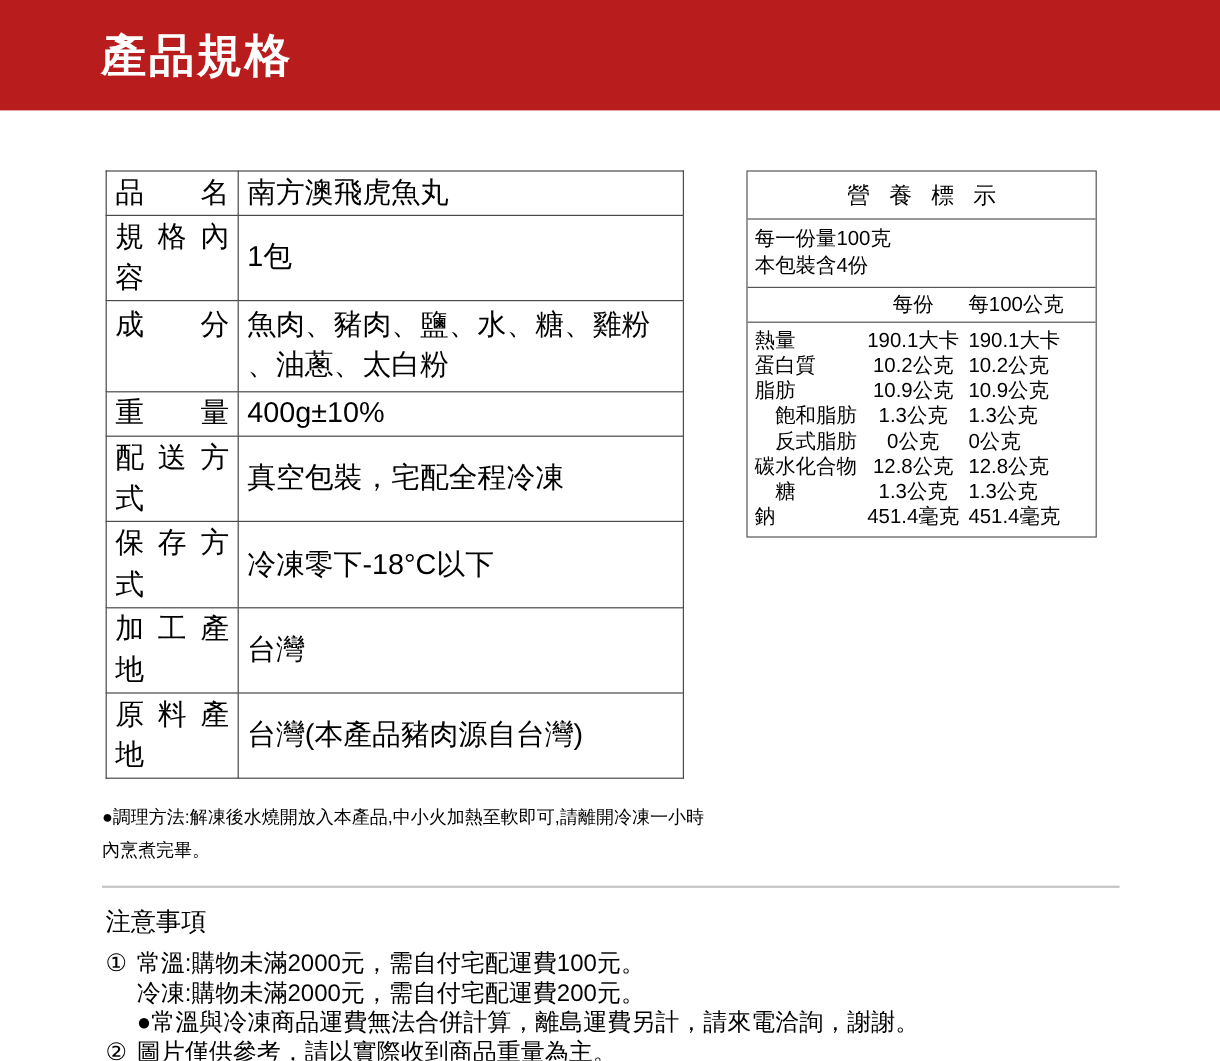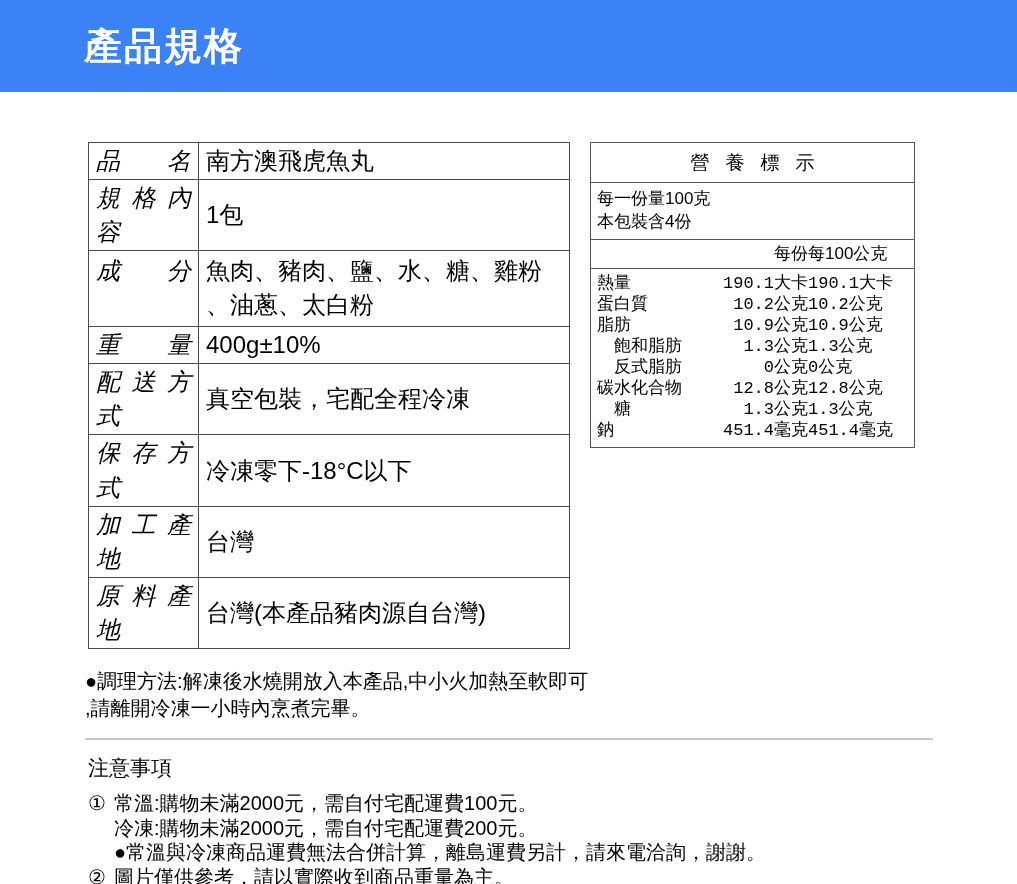--- a/index.html
+++ b/index.html
@@ -7,21 +7,21 @@
     width: 1017px; height: 884px;
     background: #ffffff;
     color: #000000;
     font-family: "Liberation Sans", sans-serif;
     position: relative;
     overflow: hidden;
   }
 
   
   .hdr {
-    background: #3b82f6;
+    background: #b91c1c;
     height: 92px;
     display: flex;
     align-items: center;
     padding-left: 84px;
     box-sizing: border-box;
   }
   .hdr h1 {
     margin: 0;
     color: #ffffff;
     font-size: 38px;
@@ -48,31 +48,30 @@
     font-weight: normal;
     line-height: 1.42;
     padding: 1px 7px;
     vertical-align: middle;
     box-sizing: border-box;
   }
   table.spec th {
     width: 110px;
     text-align: justify;
     text-align-last: justify;
-    font-style: italic;
   }
   table.spec tr { height: 36px; }
   table.spec tr.tall { height: 76px; margin-top: 20px; }
   table.spec tr.tall td, table.spec tr.tall th { vertical-align: top; padding-top: 3px; }
   td.breakall { word-break: break-all; line-break: anywhere; }
 
   
   .nutrition {
-    margin-left: 20px;
-    width: 325px;
+    margin-left: 52px;
+    width: 292px;
     border: 1px solid #555555;
     box-sizing: border-box;
     font-size: 17px;
   }
   .n-title {
     text-align: center;
     font-size: 19px;
     padding: 7px 0 6px;
     border-bottom: 1px solid #555555;
     letter-spacing: 16px;
@@ -82,31 +81,31 @@
     padding: 4px 6px 5px;
     border-bottom: 1px solid #555555;
     line-height: 1.38;
   }
   .n-cols {
     display: flex;
     padding: 2px 6px 3px;
     border-bottom: 1px solid #555555;
   }
   .n-body { padding: 4px 6px 6px; }
-  .n-row { display: flex; line-height: 21px; font-family: Liberation Mono, monospace; }
+  .n-row { display: flex; line-height: 21px; }
   .n-name { flex: 1; text-align: left; }
   .n-name.indent { padding-left: 17px; }
-  .n-v1 { width: 92px; text-align: right; }
+  .n-v1 { width: 92px; text-align: center; }
   .n-v2 { width: 100px; }
 
   
   .cooking {
     margin: 19px 0 0 85px;
     width: 506px;
-    font-size: 20px;
+    font-size: 15px;
     line-height: 27px;
     word-break: break-all;
     line-break: anywhere;
   }
 
   
   .divider {
     border: none;
     border-top: 2px solid #c9c9c9;
     margin: 16px 0 0 85px;

